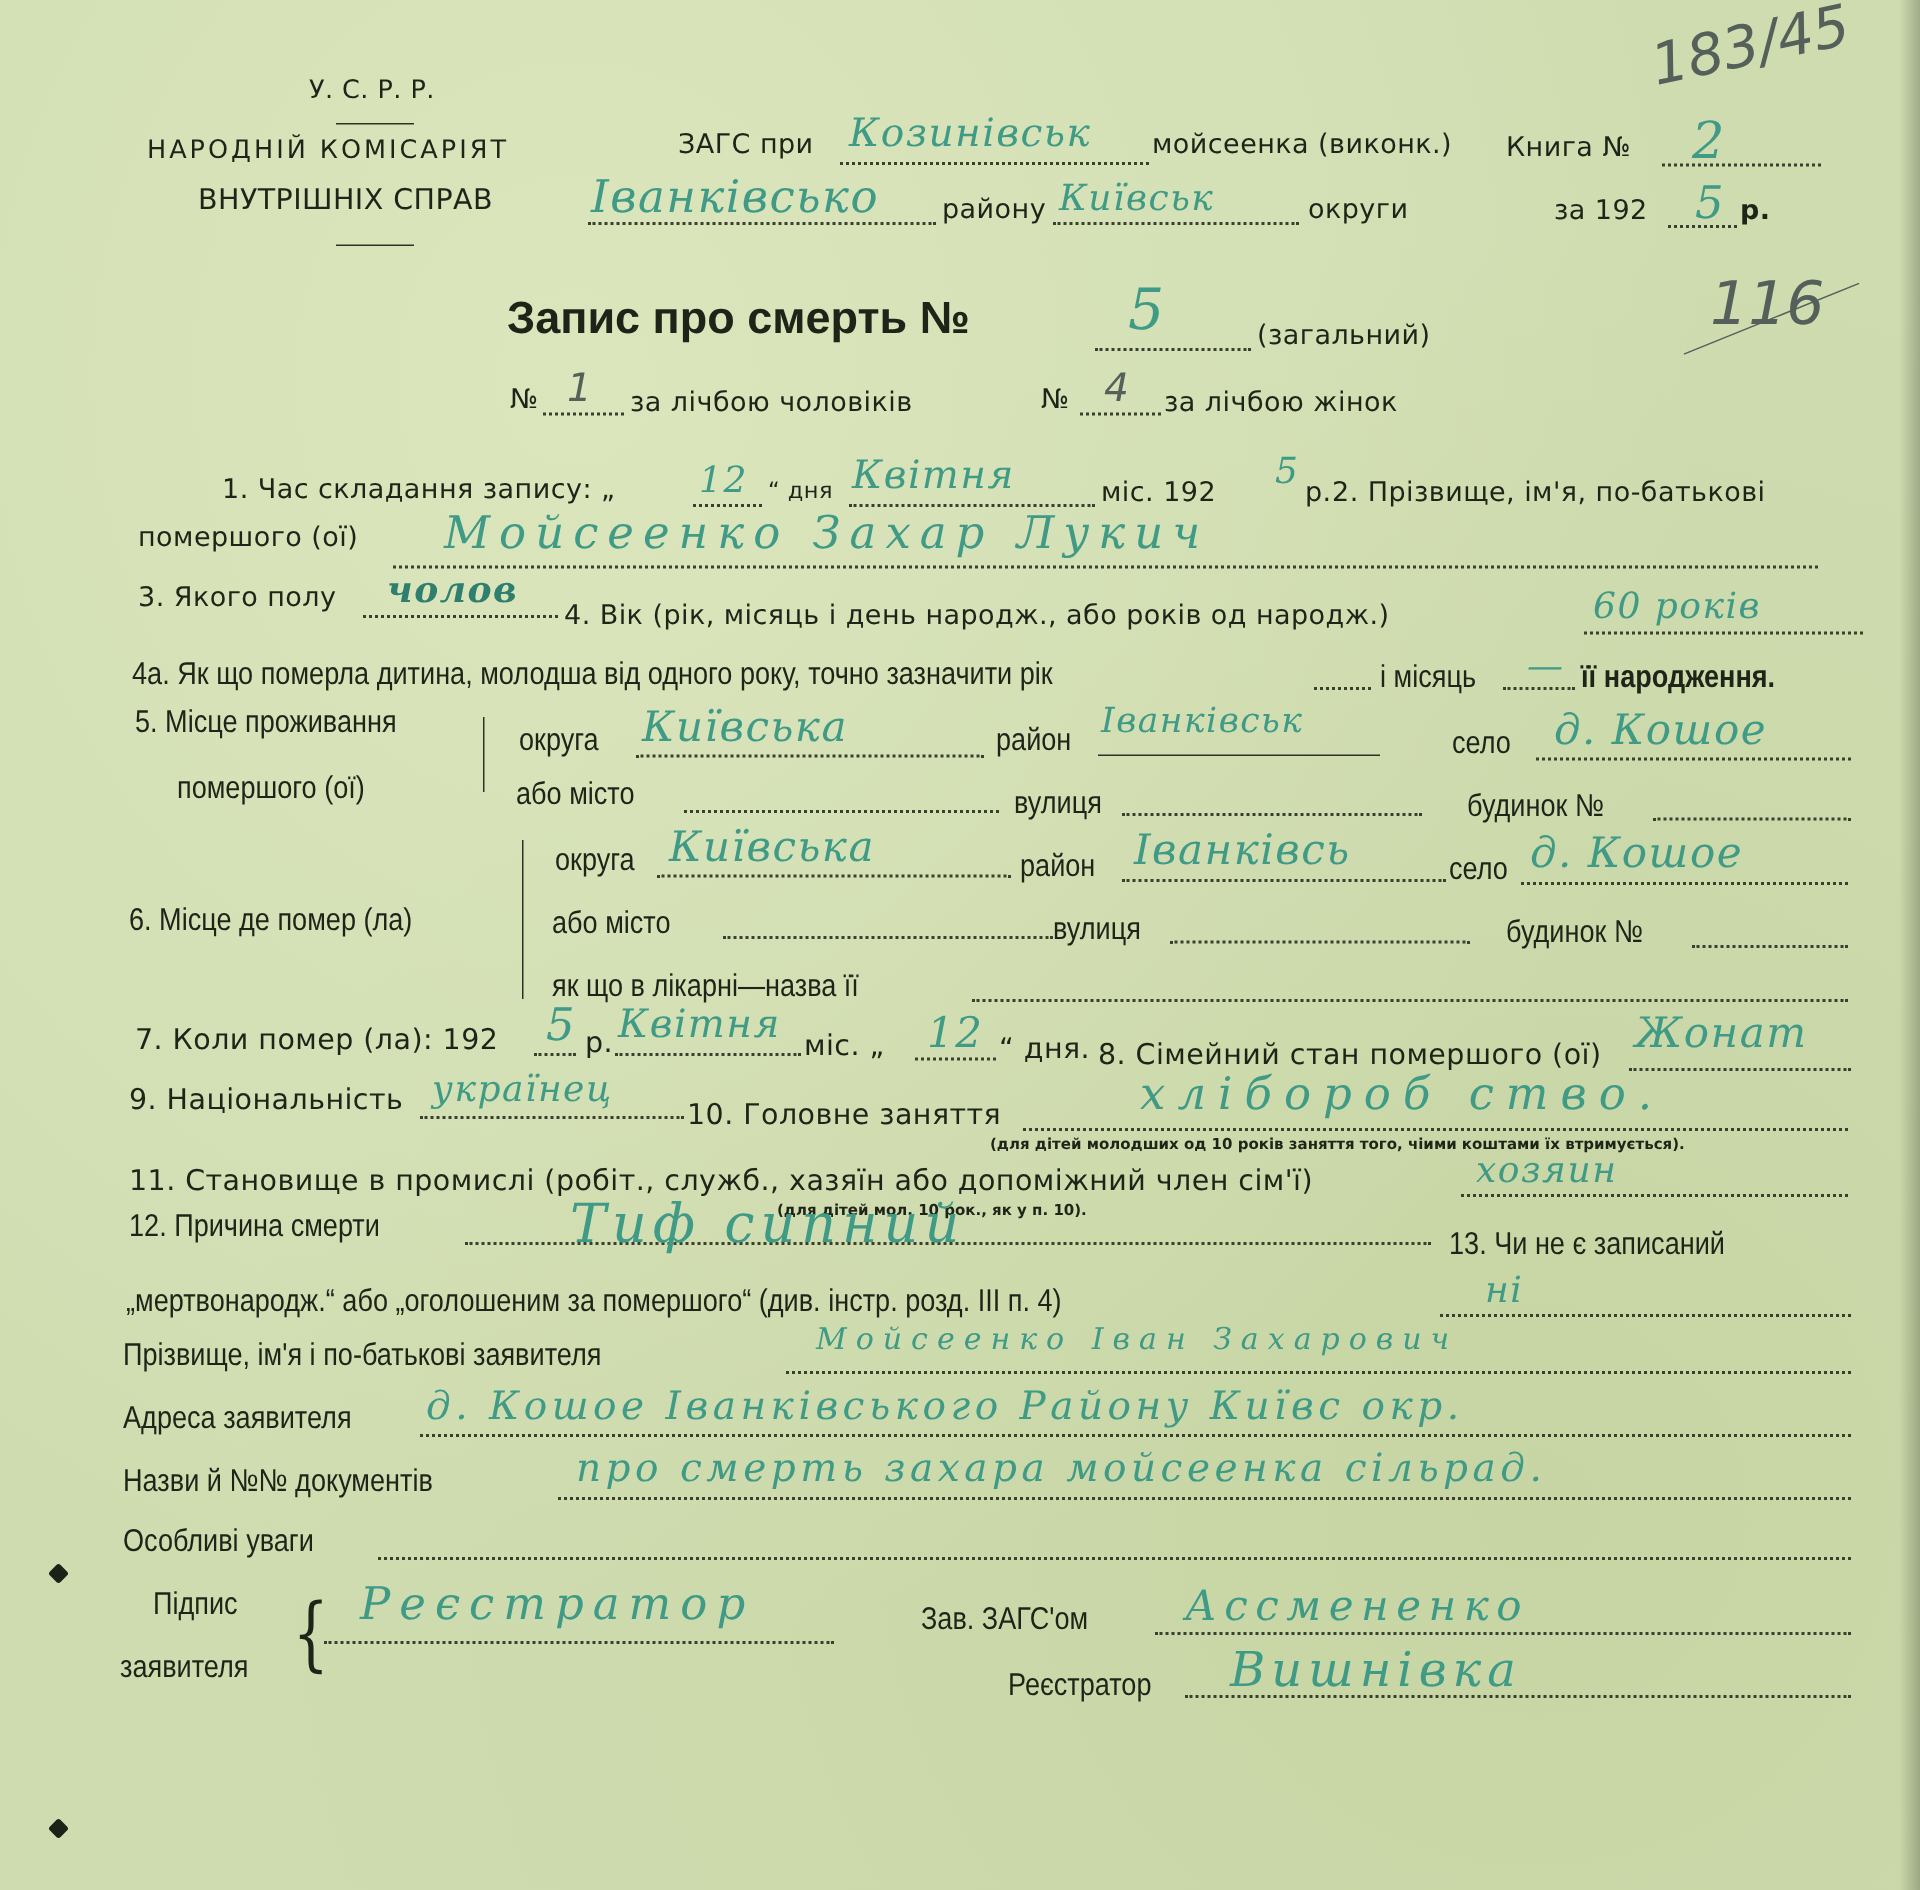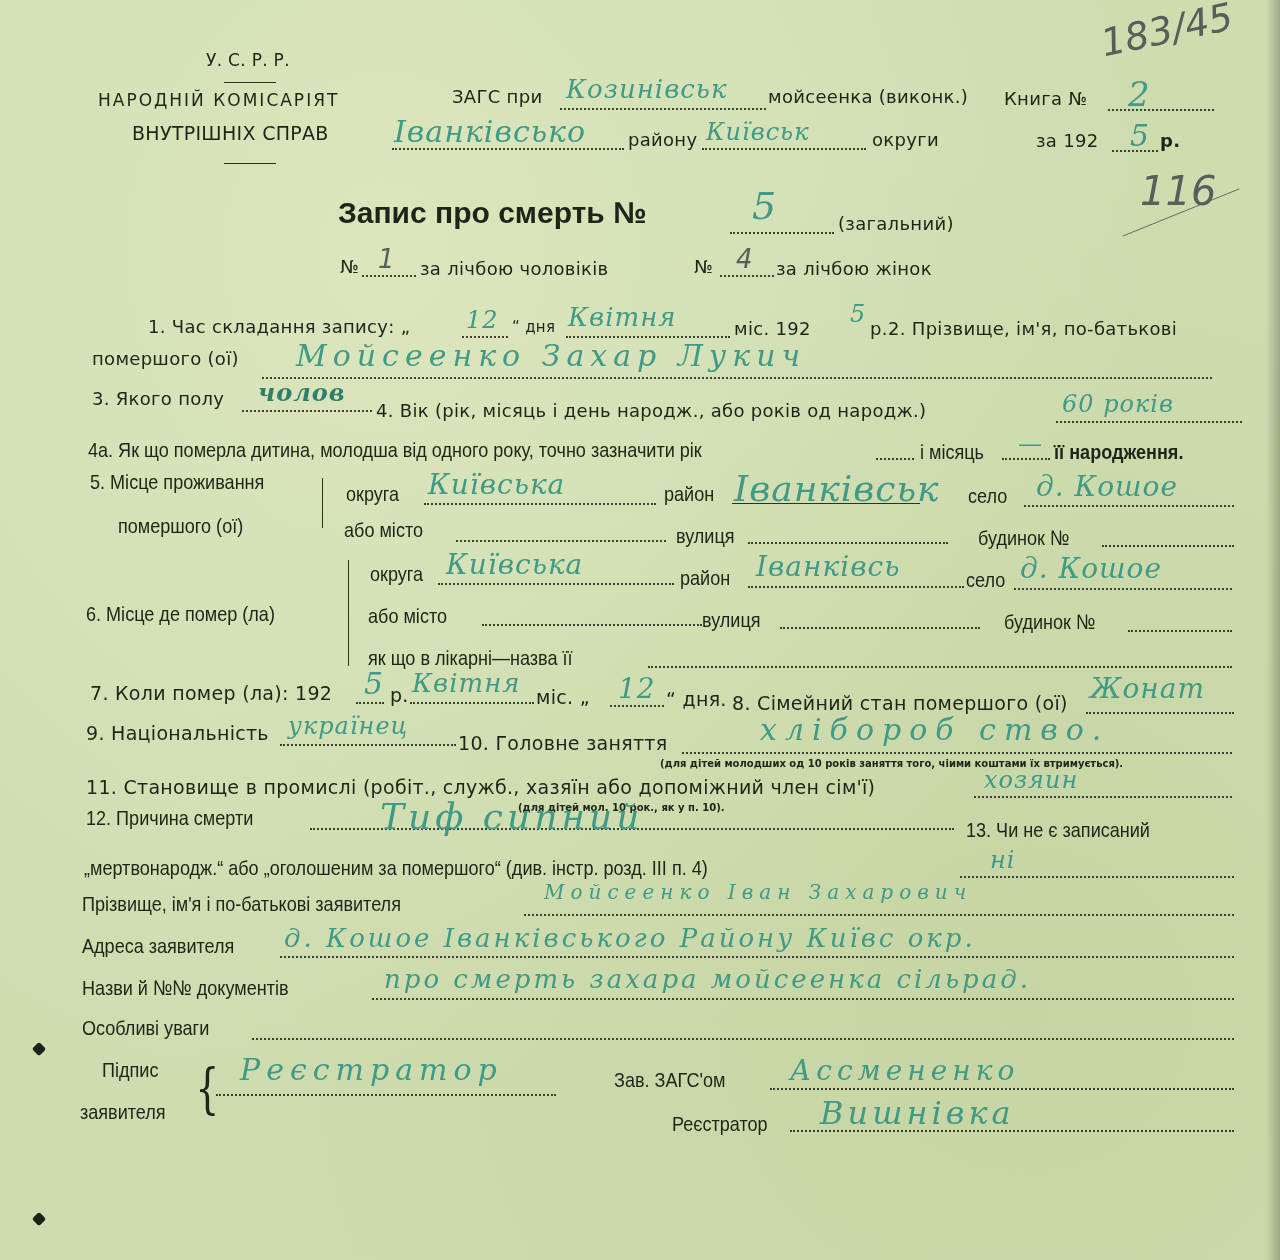--- a/index.html
+++ b/index.html
@@ -54,21 +54,21 @@
 
   <div class="abs pr" style="left:1004px;top:88px;">Книга №</div>
   <div class="dots" style="left:1108px;top:109px;width:106px;"></div>
   <div class="abs hw" style="left:1128px;top:74px;font-size:34px;">2</div>
   <div class="abs pr" style="left:1036px;top:130px;">за 192</div>
   <div class="dots" style="left:1112px;top:150px;width:46px;"></div>
   <div class="abs hw" style="left:1130px;top:118px;font-size:30px;">5</div>
   <div class="abs pr" style="left:1160px;top:130px;font-weight:bold;">р.</div>
 
   <div class="abs pencil" style="left:1100px;top:8px;transform:rotate(-12deg);font-size:38px;">183/45</div>
-  <div class="abs pencil" style="left:1140px;top:168px;font-size:40px;text-align:right;">116</div>
+  <div class="abs pencil" style="left:1140px;top:180px;font-size:40px;text-align:right;">116</div>
   <div class="line" style="left:1118px;top:212px;width:126px;border-color:#55605a;transform:rotate(-22deg);"></div>
 
   <div class="abs title" style="left:338px;top:196px;">Запис про смерть №</div>
   <div class="dots" style="left:730px;top:232px;width:104px;"></div>
   <div class="abs hw" style="left:752px;top:184px;font-size:38px;">5</div>
   <div class="abs pr" style="left:838px;top:213px;">(загальний)</div>
 
   <div class="abs pr" style="left:340px;top:256px;">№</div>
   <div class="dots" style="left:362px;top:275px;width:54px;"></div>
   <div class="abs pencil" style="left:378px;top:244px;font-size:26px;">1</div>
@@ -108,21 +108,21 @@
   <div class="abs prc" style="left:1054px;top:440px;font-size:21px;font-weight:bold;">її народження.</div>
 
   <div class="abs prc" style="left:90px;top:470px;font-size:21px;">5. Місце проживання</div>
   <div class="abs prc" style="left:118px;top:514px;font-size:21px;">помершого (ої)</div>
   <div class="brace" style="left:322px;top:478px;height:50px;"></div>
   <div class="abs prc" style="left:346px;top:482px;font-size:21px;">округа</div>
   <div class="dots" style="left:424px;top:503px;width:232px;"></div>
   <div class="abs hw" style="left:428px;top:468px;font-size:28px;">Київська</div>
   <div class="abs prc" style="left:664px;top:482px;font-size:21px;">район</div>
   <div class="line" style="left:732px;top:503px;width:188px;"></div>
-  <div class="abs hw" style="left:734px;top:468px;font-size:36px;">Іванківськ</div>
+  <div class="abs hw" style="left:734px;top:468px;font-size:23px;">Іванківськ</div>
   <div class="abs prc" style="left:968px;top:484px;font-size:21px;">село</div>
   <div class="dots" style="left:1024px;top:505px;width:210px;"></div>
   <div class="abs hw" style="left:1036px;top:470px;font-size:28px;">д. Кошое</div>
 
   <div class="abs prc" style="left:344px;top:518px;font-size:21px;">або місто</div>
   <div class="dots" style="left:456px;top:540px;width:210px;"></div>
   <div class="abs prc" style="left:676px;top:524px;font-size:21px;">вулиця</div>
   <div class="dots" style="left:748px;top:542px;width:200px;"></div>
   <div class="abs prc" style="left:978px;top:526px;font-size:21px;">будинок №</div>
   <div class="dots" style="left:1102px;top:545px;width:132px;"></div>

